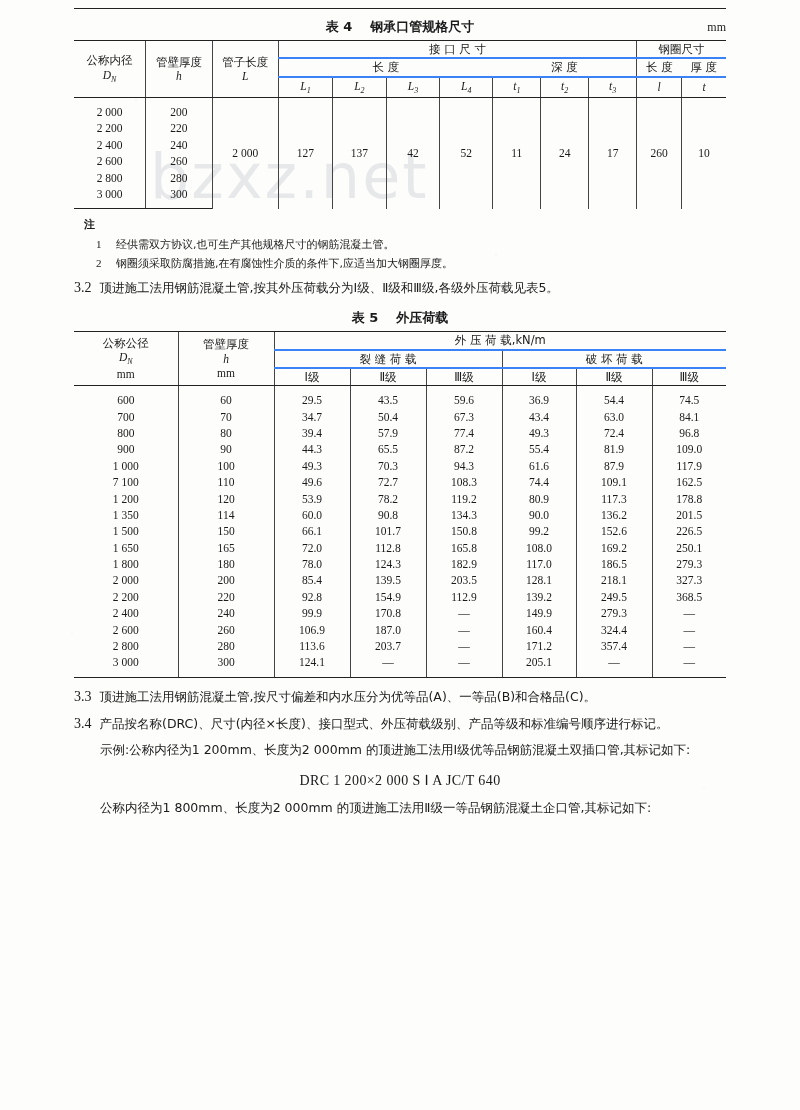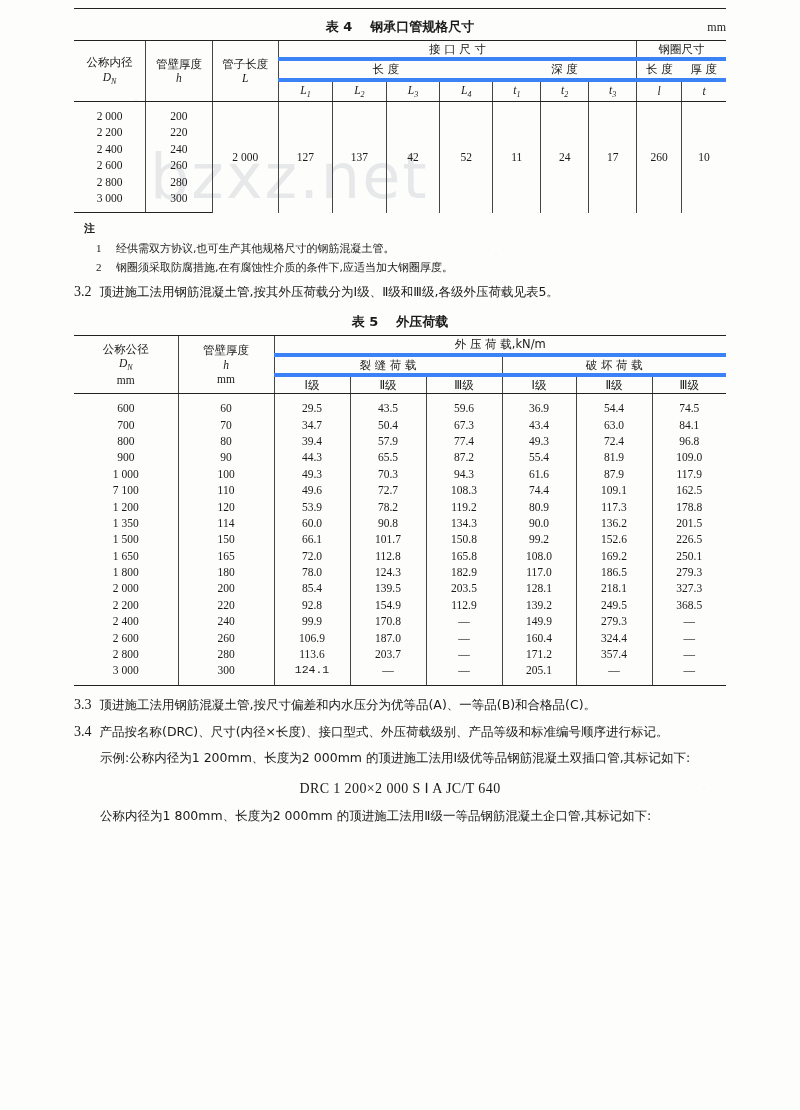--- a/index.html
+++ b/index.html
@@ -95,21 +95,21 @@
   }
   table.std td, table.std th {
     text-align: center;
     vertical-align: middle;
     font-weight: normal;
     padding: 1px 1px;
     line-height: 1.25;
   }
   .bt  { border-top: 1.5px solid #222; }
   .bb  { border-bottom: 1.5px solid #222; }
-  .bbt { border-bottom: 4px solid #3b82f6; }
+  .bbt { border-bottom: 2px solid #3b82f6; }
   .bl  { border-left: 1px solid #444; }
   .cjk {
     font-family: "DejaVu Sans", sans-serif;
     font-weight: bold;
     font-size: 11.5px;
   }
   .ital { font-style: italic; font-family: "Liberation Serif", serif; }
   sub { font-size: 8px; }
   
   .notes {
@@ -480,21 +480,21 @@
             <td class="bl">113.6</td>
             <td class="bl">203.7</td>
             <td class="bl">—</td>
             <td class="bl">171.2</td>
             <td class="bl">357.4</td>
             <td class="bl">—</td>
           </tr>
           <tr>
             <td class="bb" style="padding-bottom: 7px;">3 000</td>
             <td class="bl bb" style="padding-bottom: 7px;">300</td>
-            <td class="bl bb" style="padding-bottom: 7px; font-family: Liberation Mono, monospace;">124.1</td>
+            <td class="bl bb" style="padding-bottom: 7px;">124.1</td>
             <td class="bl bb" style="padding-bottom: 7px;">—</td>
             <td class="bl bb" style="padding-bottom: 7px;">—</td>
             <td class="bl bb" style="padding-bottom: 7px; margin-left: 20px;">205.1</td>
             <td class="bl bb" style="padding-bottom: 7px;">—</td>
             <td class="bl bb" style="padding-bottom: 7px;">—</td>
           </tr>
         </tbody>
     </table>
 
     <div class="clause" style="margin-top:7px">

